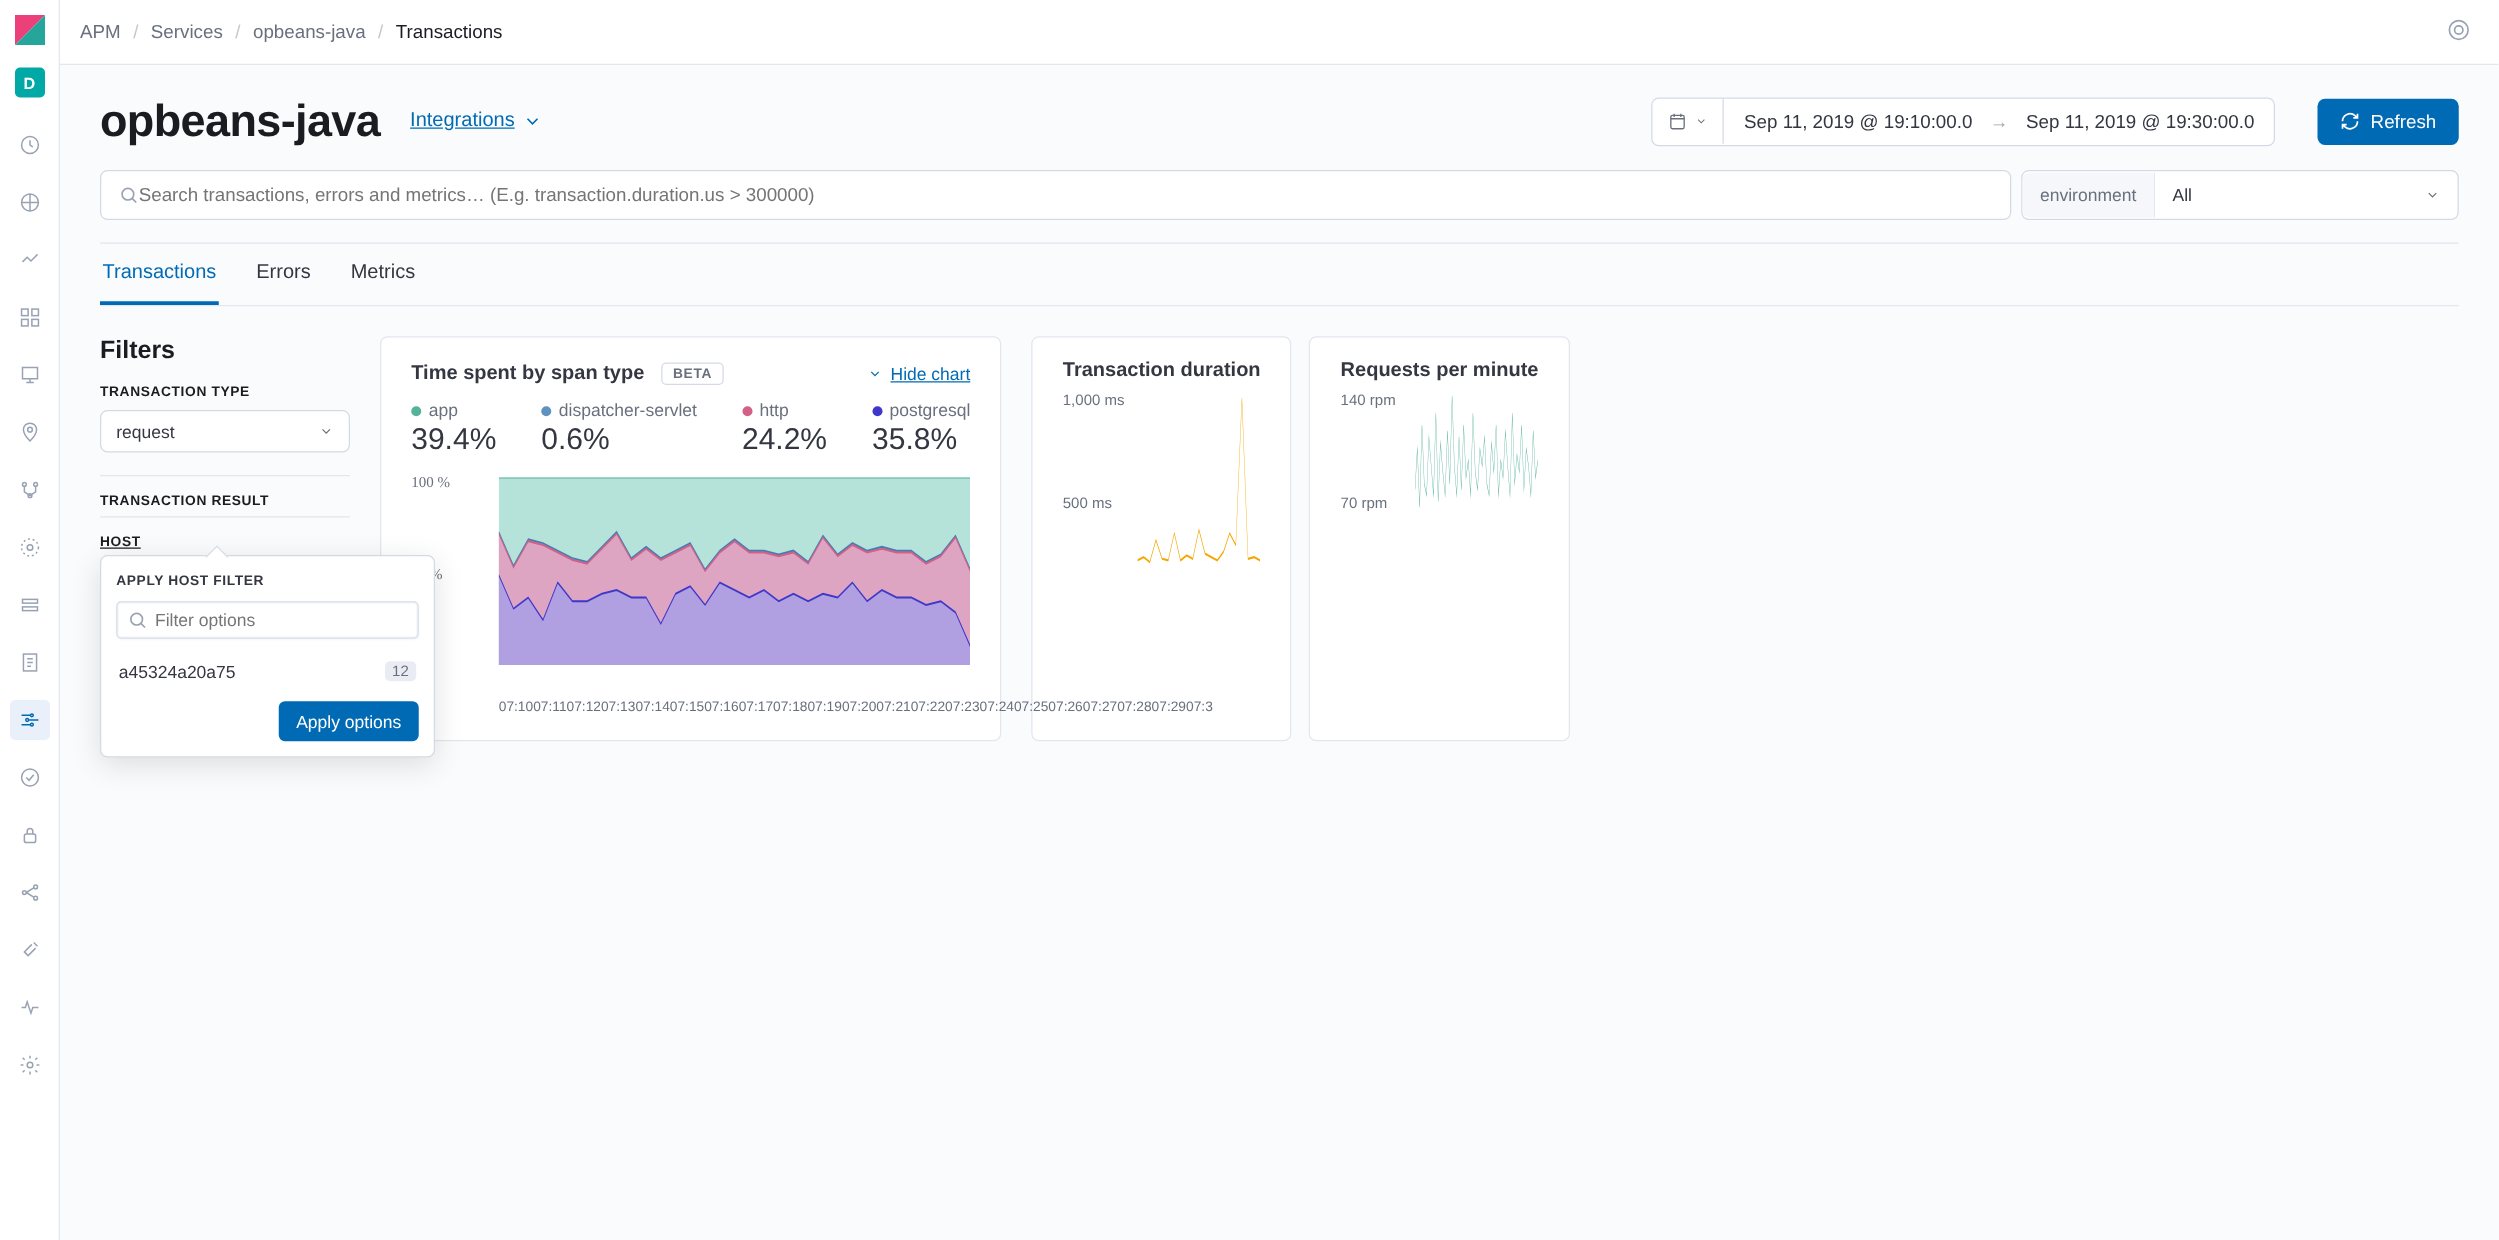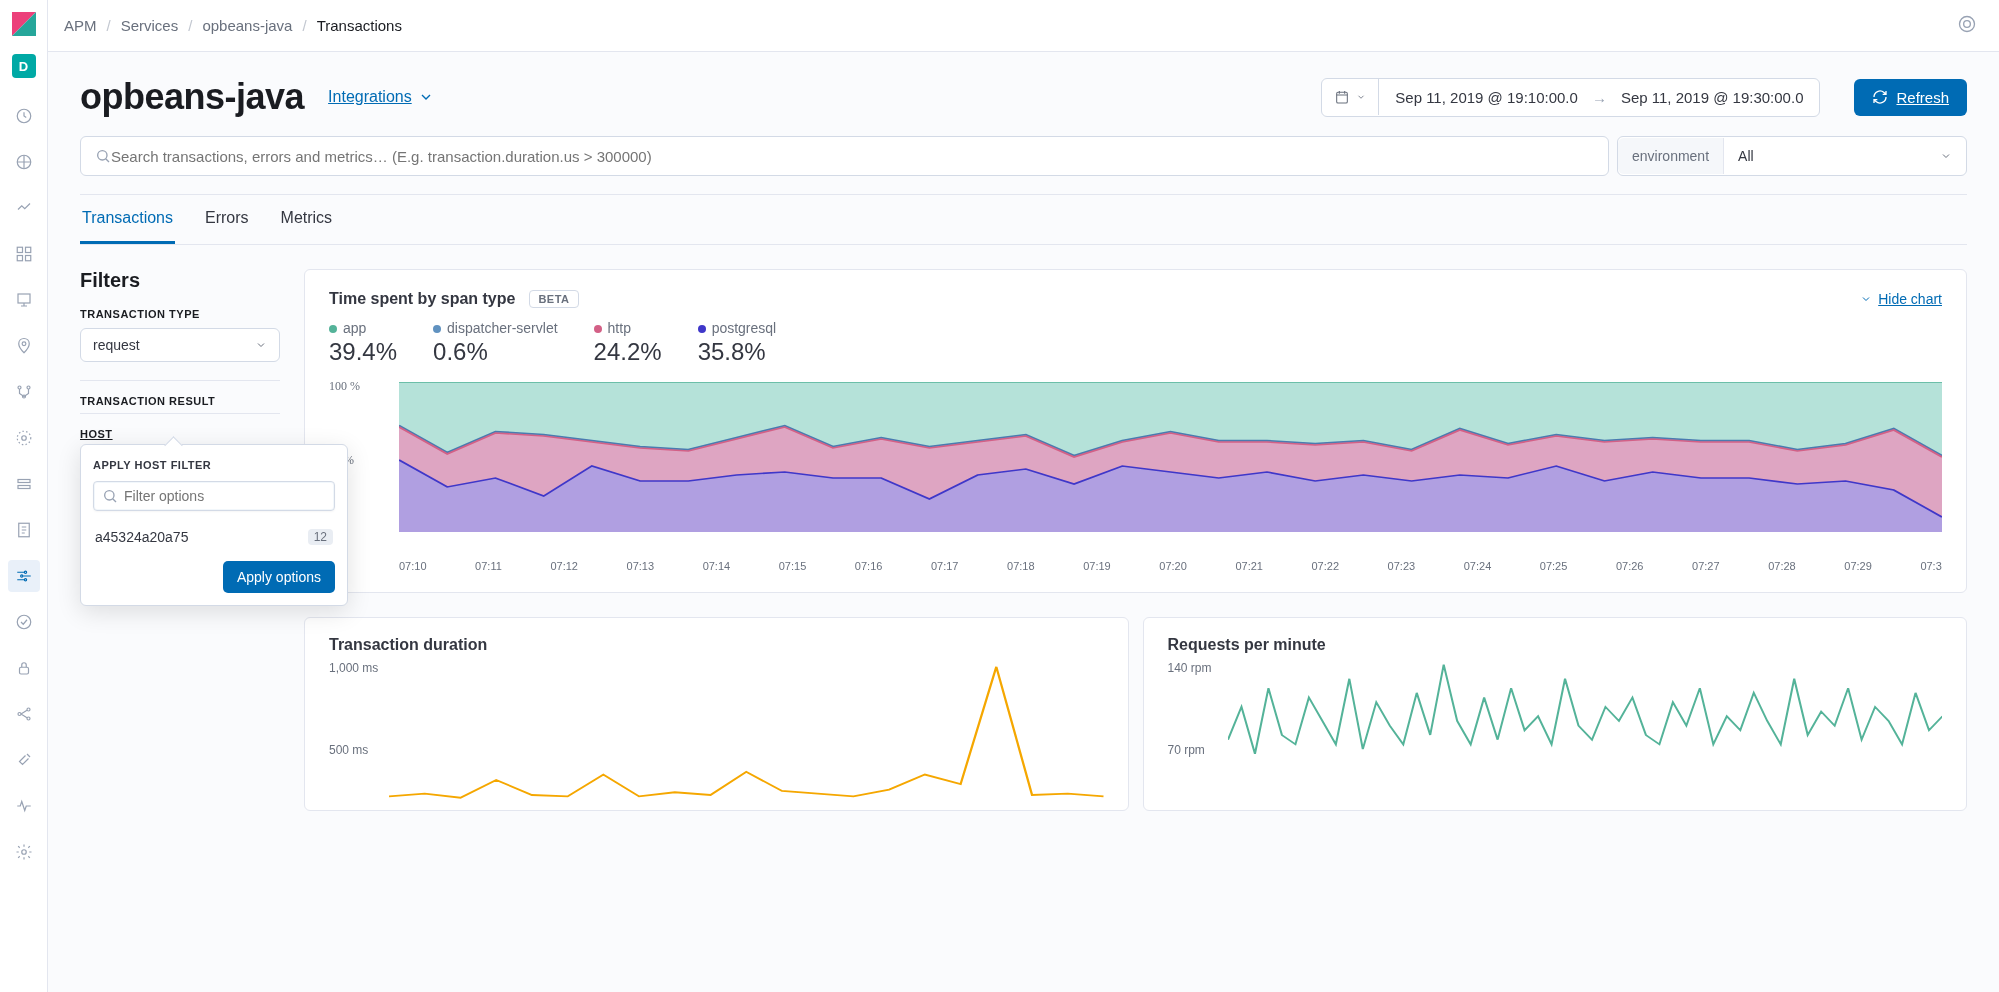--- a/index.html
+++ b/index.html
@@ -23,21 +23,21 @@
   .topbar .help { color:#98a2b3; padding:6px;}
   .content { padding:24px 32px 0 32px; flex:1; overflow-y:auto; }
   .page-header { display:flex; align-items:center; gap:24px; margin-bottom:18px;}
   .page-title { font-size:36px; font-weight:600; color:#1a1c21; letter-spacing:-0.5px;}
   .integrations { color:#006bb4; font-size:16px; display:flex; align-items:center; gap:6px;}
   .page-header .spacer { flex:1;}
   .date-picker { display:flex; align-items:center; border:1px solid #d3dae6; background:#fff; border-radius:6px; overflow:hidden;}
   .date-picker .dp-btn { padding:10px 12px; border-right:1px solid #d3dae6; color:#69707d; display:flex; gap:6px; align-items:center;}
   .date-picker .dp-range { padding:10px 16px; display:flex; align-items:center; gap:14px; color:#343741; font-size:15px;}
   .date-picker .arrow { color:#98a2b3;}
-  .refresh-btn { background:#006bb4; color:#fff; border:none; border-radius:6px; padding:10px 18px; font-size:15px; display:flex; align-items:center; gap:8px; margin-left:10px;text-decoration:underline;}
+  .refresh-btn { background:#006bb4; color:#fff; border:none; border-radius:6px; padding:10px 18px; font-size:15px; display:flex; align-items:center; gap:8px; margin-left:10px;}
   .search-row { display:flex; gap:8px; margin-bottom:18px;}
   .search-box { flex:1; display:flex; align-items:center; border:1px solid #d3dae6; background:#fff; border-radius:6px; padding:0 14px; height:40px;}
   .search-box input { flex:1; border:none; outline:none; font-size:15px; background:transparent;}
   .env-box { display:flex; align-items:center; border:1px solid #d3dae6; background:#fff; border-radius:6px; min-width:350px;}
   .env-box .env-label { background:#f5f7fa; color:#69707d; border-right:1px solid #e3e6ef; padding:10px 14px; border-radius:6px 0 0 6px;}
   .env-box .env-val { flex:1; padding:10px 14px; display:flex; justify-content:space-between; align-items:center;}
   .tabs { display:flex; gap:28px; border-top:1px solid #e3e6ef; padding-top:0;}
   .tabs .tab { padding:14px 2px; font-size:16px; color:#343741;}
   .tabs .tab.active { color:#006bb4; border-bottom:3px solid #006bb4; font-weight:500;}
   .tab-divider { border-bottom:1px solid #e3e6ef; margin-bottom:24px;}
@@ -51,21 +51,21 @@
   .host-row { position:relative;}
   .popover { position:absolute; top:30px; left:0; width:268px; background:#fff; border:1px solid #d3dae6; border-radius:6px; box-shadow:0 6px 24px rgba(0,0,0,0.12); padding:10px 0 10px 0; z-index:50;}
   .popover::before { content:""; position:absolute; top:-6px; left:86px; width:12px; height:12px; background:#fff; transform:rotate(45deg); border-left:1px solid #d3dae6; border-top:1px solid #d3dae6;}
   .popover .pop-title { font-size:11px; font-weight:700; letter-spacing:0.5px; padding:4px 12px 10px 12px;}
   .popover .pop-search { margin:0 12px 10px 12px; display:flex; align-items:center; border:1px solid #d3dae6; border-radius:4px; padding:6px 8px; gap:6px; box-shadow:0 0 0 1px rgba(0,107,180,0.05) inset, 0 1px 2px rgba(0,0,0,0.04);}
   .popover .pop-search input { flex:1; border:none; outline:none; font-size:14px;}
   .popover .pop-option { display:flex; justify-content:space-between; align-items:center; padding:8px 14px;}
   .popover .pop-option .badge { background:#e9edf3; color:#69707d; border-radius:4px; padding:1px 6px; font-size:12px;}
   .popover .pop-footer { display:flex; justify-content:flex-end; padding:8px 12px 2px 12px;}
   .popover .apply-btn { background:#006bb4; color:#fff; border:none; border-radius:5px; padding:8px 14px; font-size:14px;}
-  .charts { flex:1; display:flex; flex-direction:column; gap:24px;}
+  .charts { flex:1; display:flex; flex-direction:row; gap:24px;}
   .panel { border:1px solid #e3e6ef; background:#fff; border-radius:6px; padding:20px 24px;}
   .panel-header { display:flex; align-items:center; gap:14px;}
   .panel-title { font-size:16px; font-weight:600;}
   .beta { border:1px solid #d3dae6; border-radius:4px; font-size:11px; font-weight:700; padding:2px 8px; color:#69707d; letter-spacing:0.5px;}
   .panel-header .spacer{flex:1;}
   .hide-chart { color:#006bb4; font-size:14px; display:flex; gap:6px; align-items:center;}
   .legend-row { display:flex; gap:36px; margin-top:12px;}
   .legend-item .dot { width:8px; height:8px; border-radius:50%; display:inline-block; margin-right:6px; vertical-align:middle;}
   .legend-item .lbl { color:#69707d; font-size:14px;}
   .legend-item .pct { display:block; font-size:24px; font-weight:500; margin-top:2px;}

